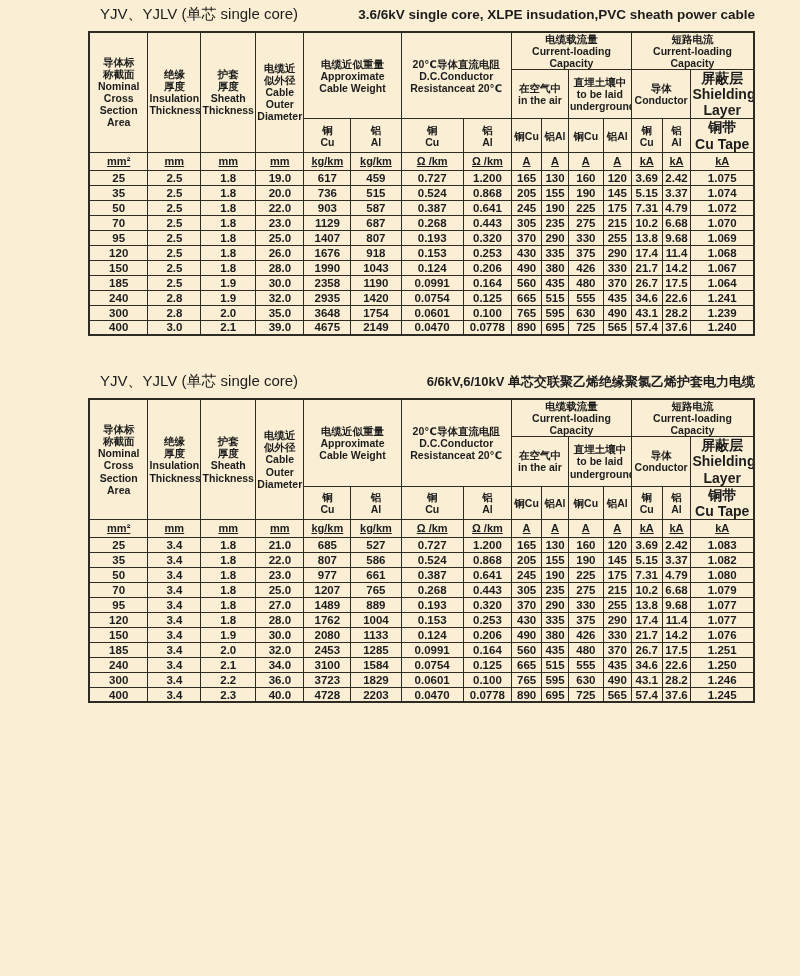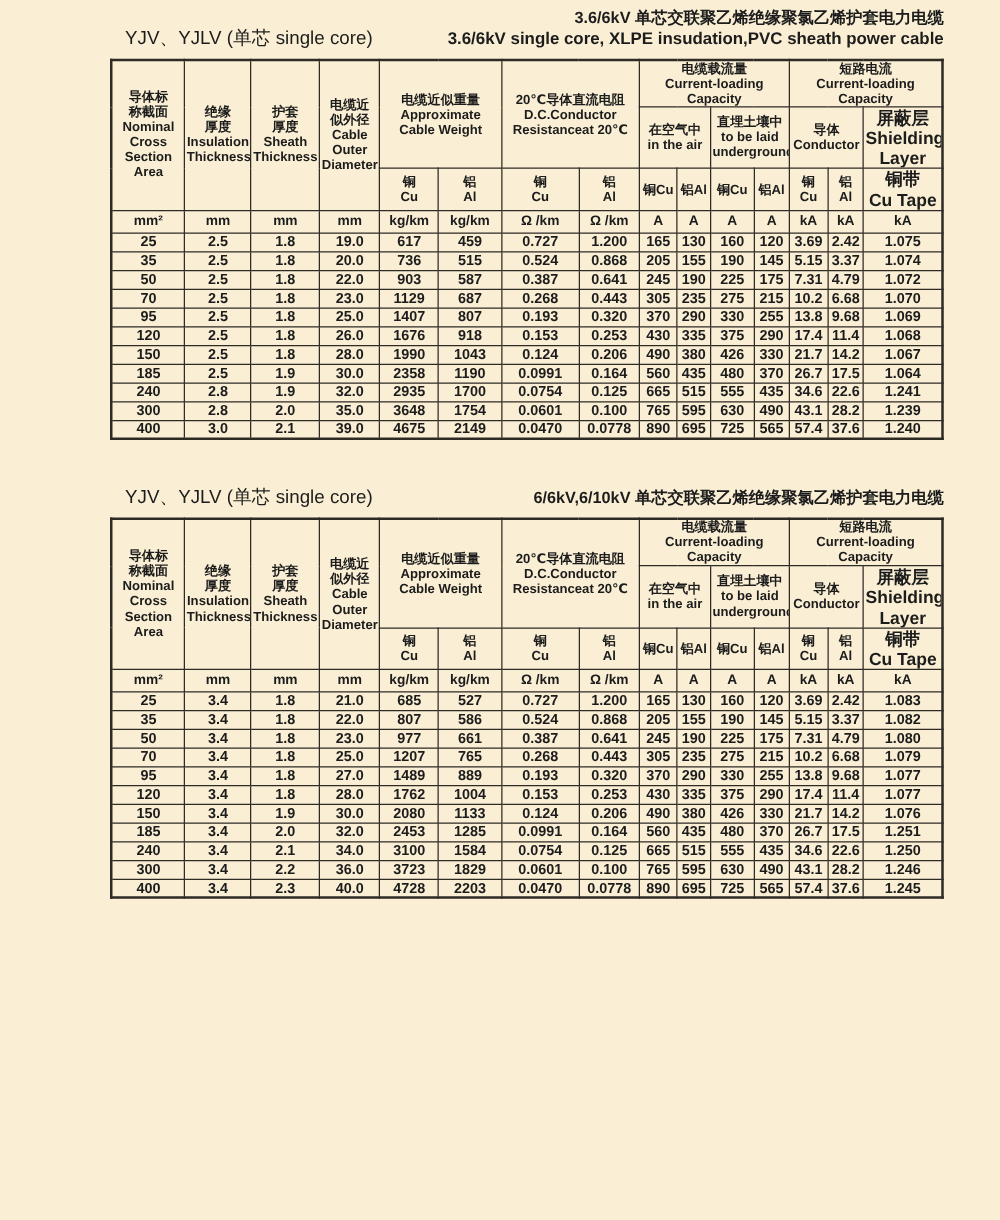--- a/index.html
+++ b/index.html
@@ -34,39 +34,38 @@
     font-size:10.5px;
     font-weight:bold;
     line-height:1.15;
     white-space:pre-line;
   }
   thead th.sm{font-size:14px;}
   thead tr:nth-child(1){height:24px;}
   thead tr:nth-child(2){height:34px;}
   thead tr:nth-child(3){height:24px;}
   thead tr:nth-child(4){height:18px;}
-  thead tr:nth-child(4) th{font-size:11px;}
+  thead tr:nth-child(4) th{font-size:11px;text-decoration:underline;}
   tbody tr{height:15px;}
   tbody td{
     font-size:11.5px;
     font-weight:bold;
     border-top-width:1.5px;
     border-bottom-width:1.5px;
   }
   .block2{margin-top:38px;}
 </style>
 </head>
 <body>
 
 <div class="page">
 
   <section class="block1">
     <div class="titles">
       <div class="right">
-        <div class="title-zh">3.6/6kV 单芯交联聚乙烯绝缘聚氯乙烯护套电力电缆</div>
         <div class="title-en">3.6/6kV single core, XLPE insudation,PVC sheath power cable</div>
       </div>
       <div class="series-label">YJV、YJLV (单芯  single core)</div>
     </div>
     <table>
       <colgroup>
           <col style="width: 8.8%;">
           <col style="width: 7.9%;">
           <col style="width: 8.2%;">
           <col style="width: 7.2%;">
@@ -299,21 +298,21 @@
             <td>26.7</td>
             <td>17.5</td>
             <td>1.064</td>
           </tr>
           <tr>
             <td>240</td>
             <td>2.8</td>
             <td>1.9</td>
             <td>32.0</td>
             <td>2935</td>
-            <td>1700</td>
+            <td>1420</td>
             <td>0.0754</td>
             <td>0.125</td>
             <td>665</td>
             <td>515</td>
             <td>555</td>
             <td>435</td>
             <td>34.6</td>
             <td>22.6</td>
             <td>1.241</td>
           </tr>

